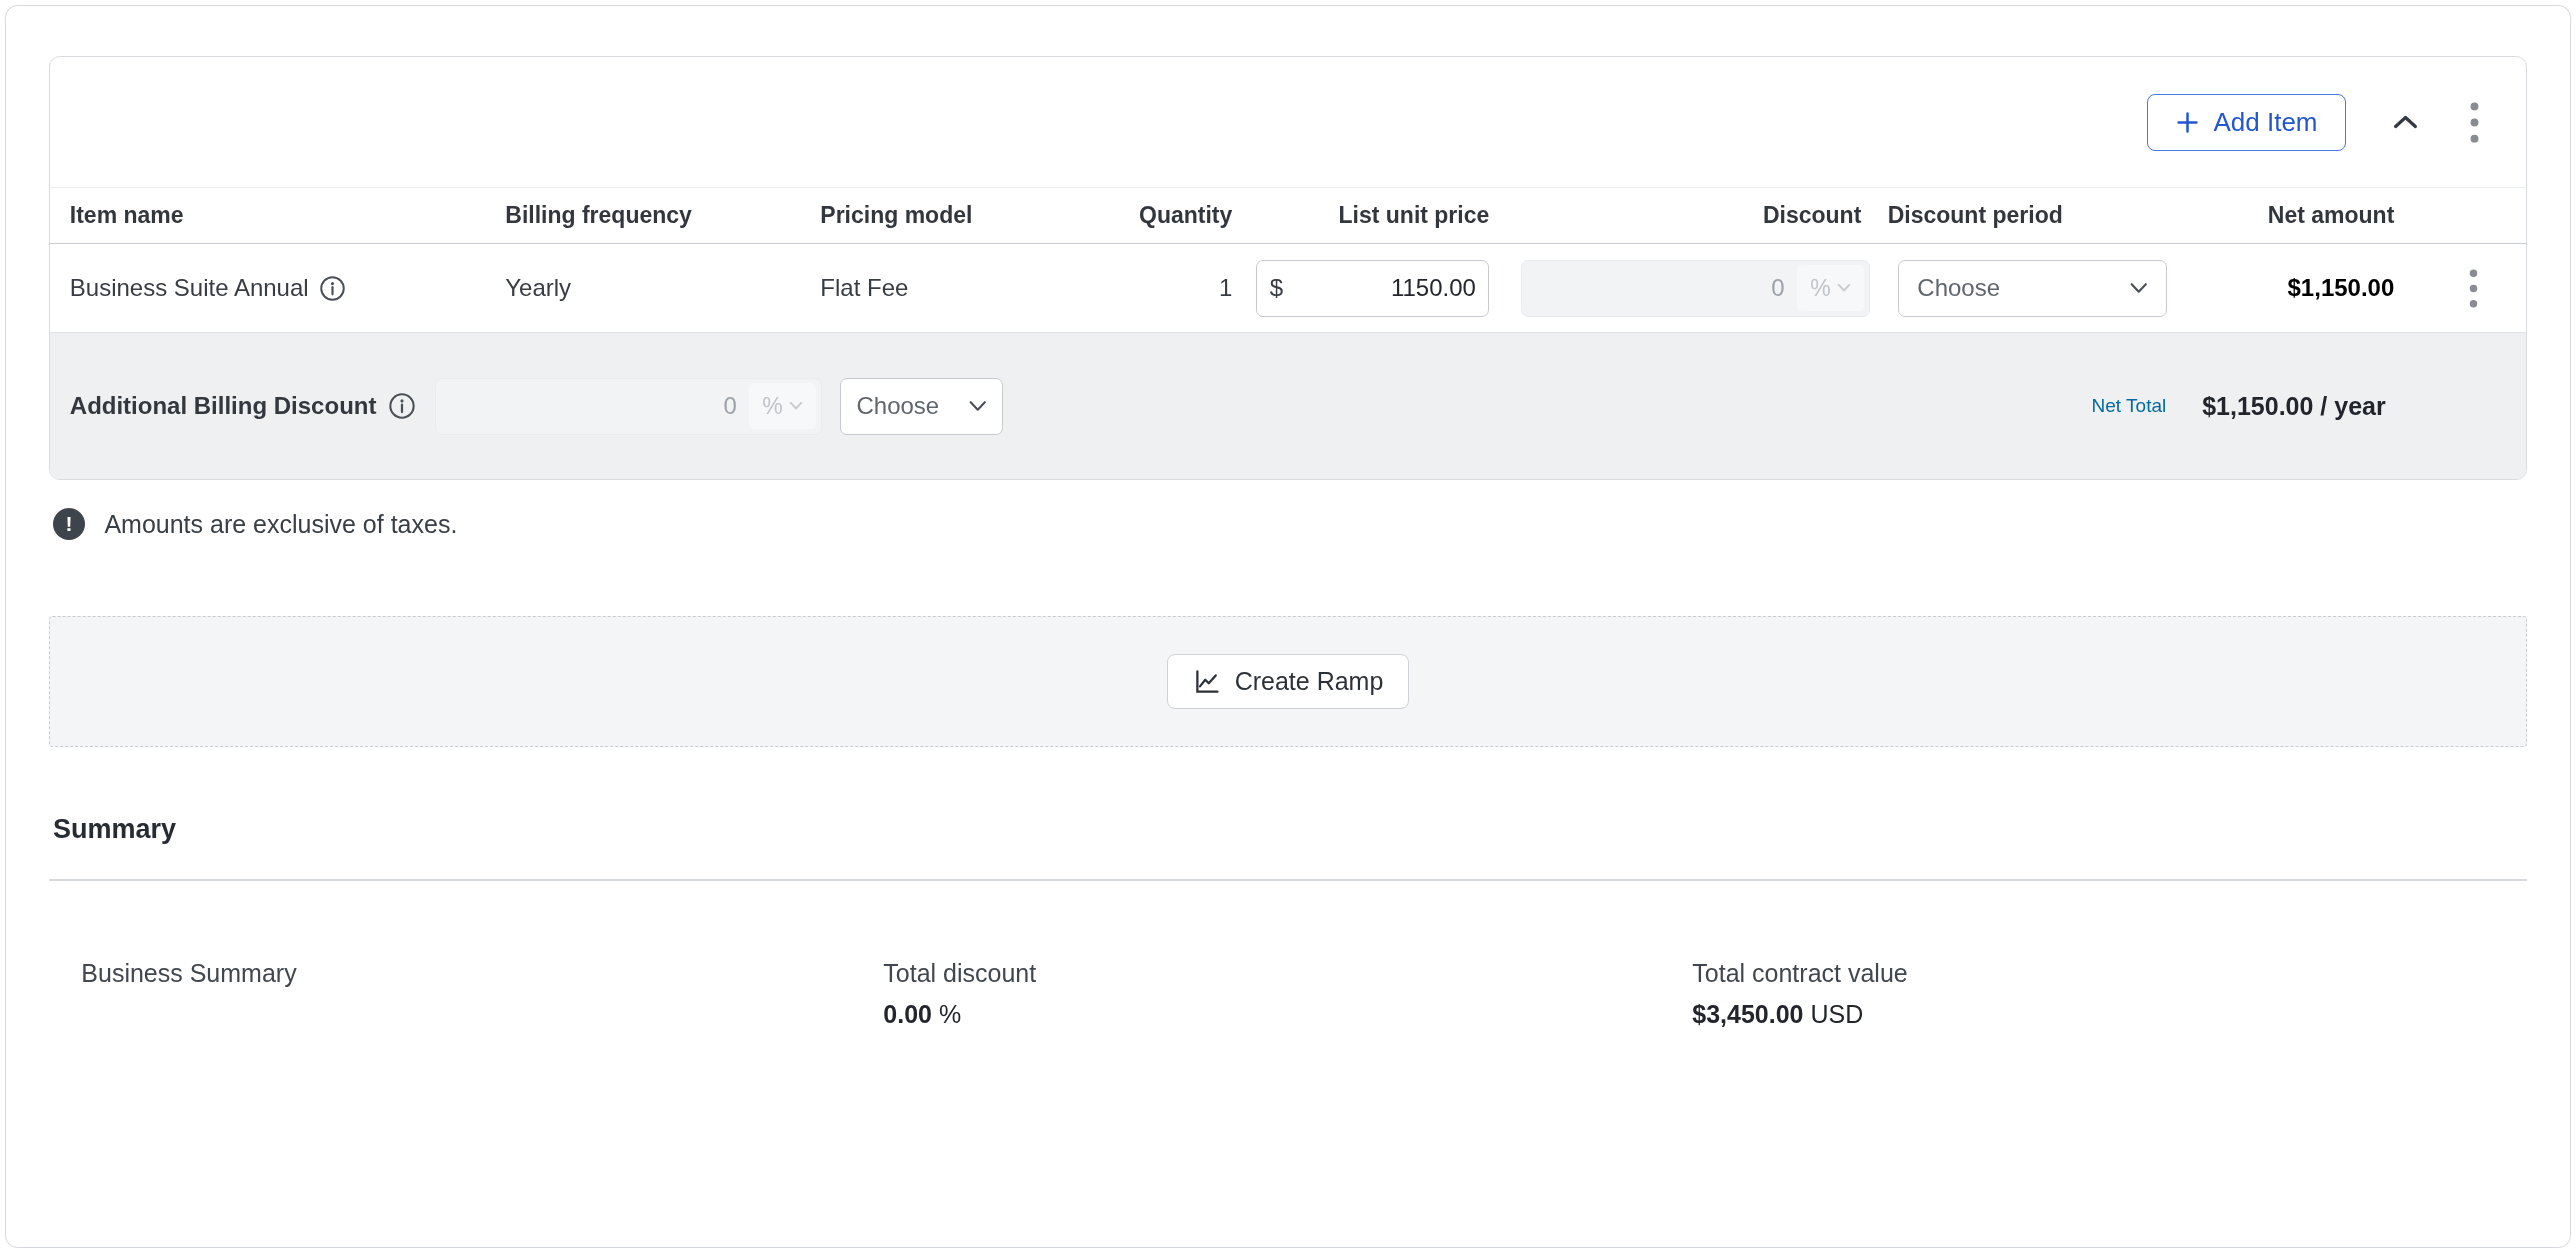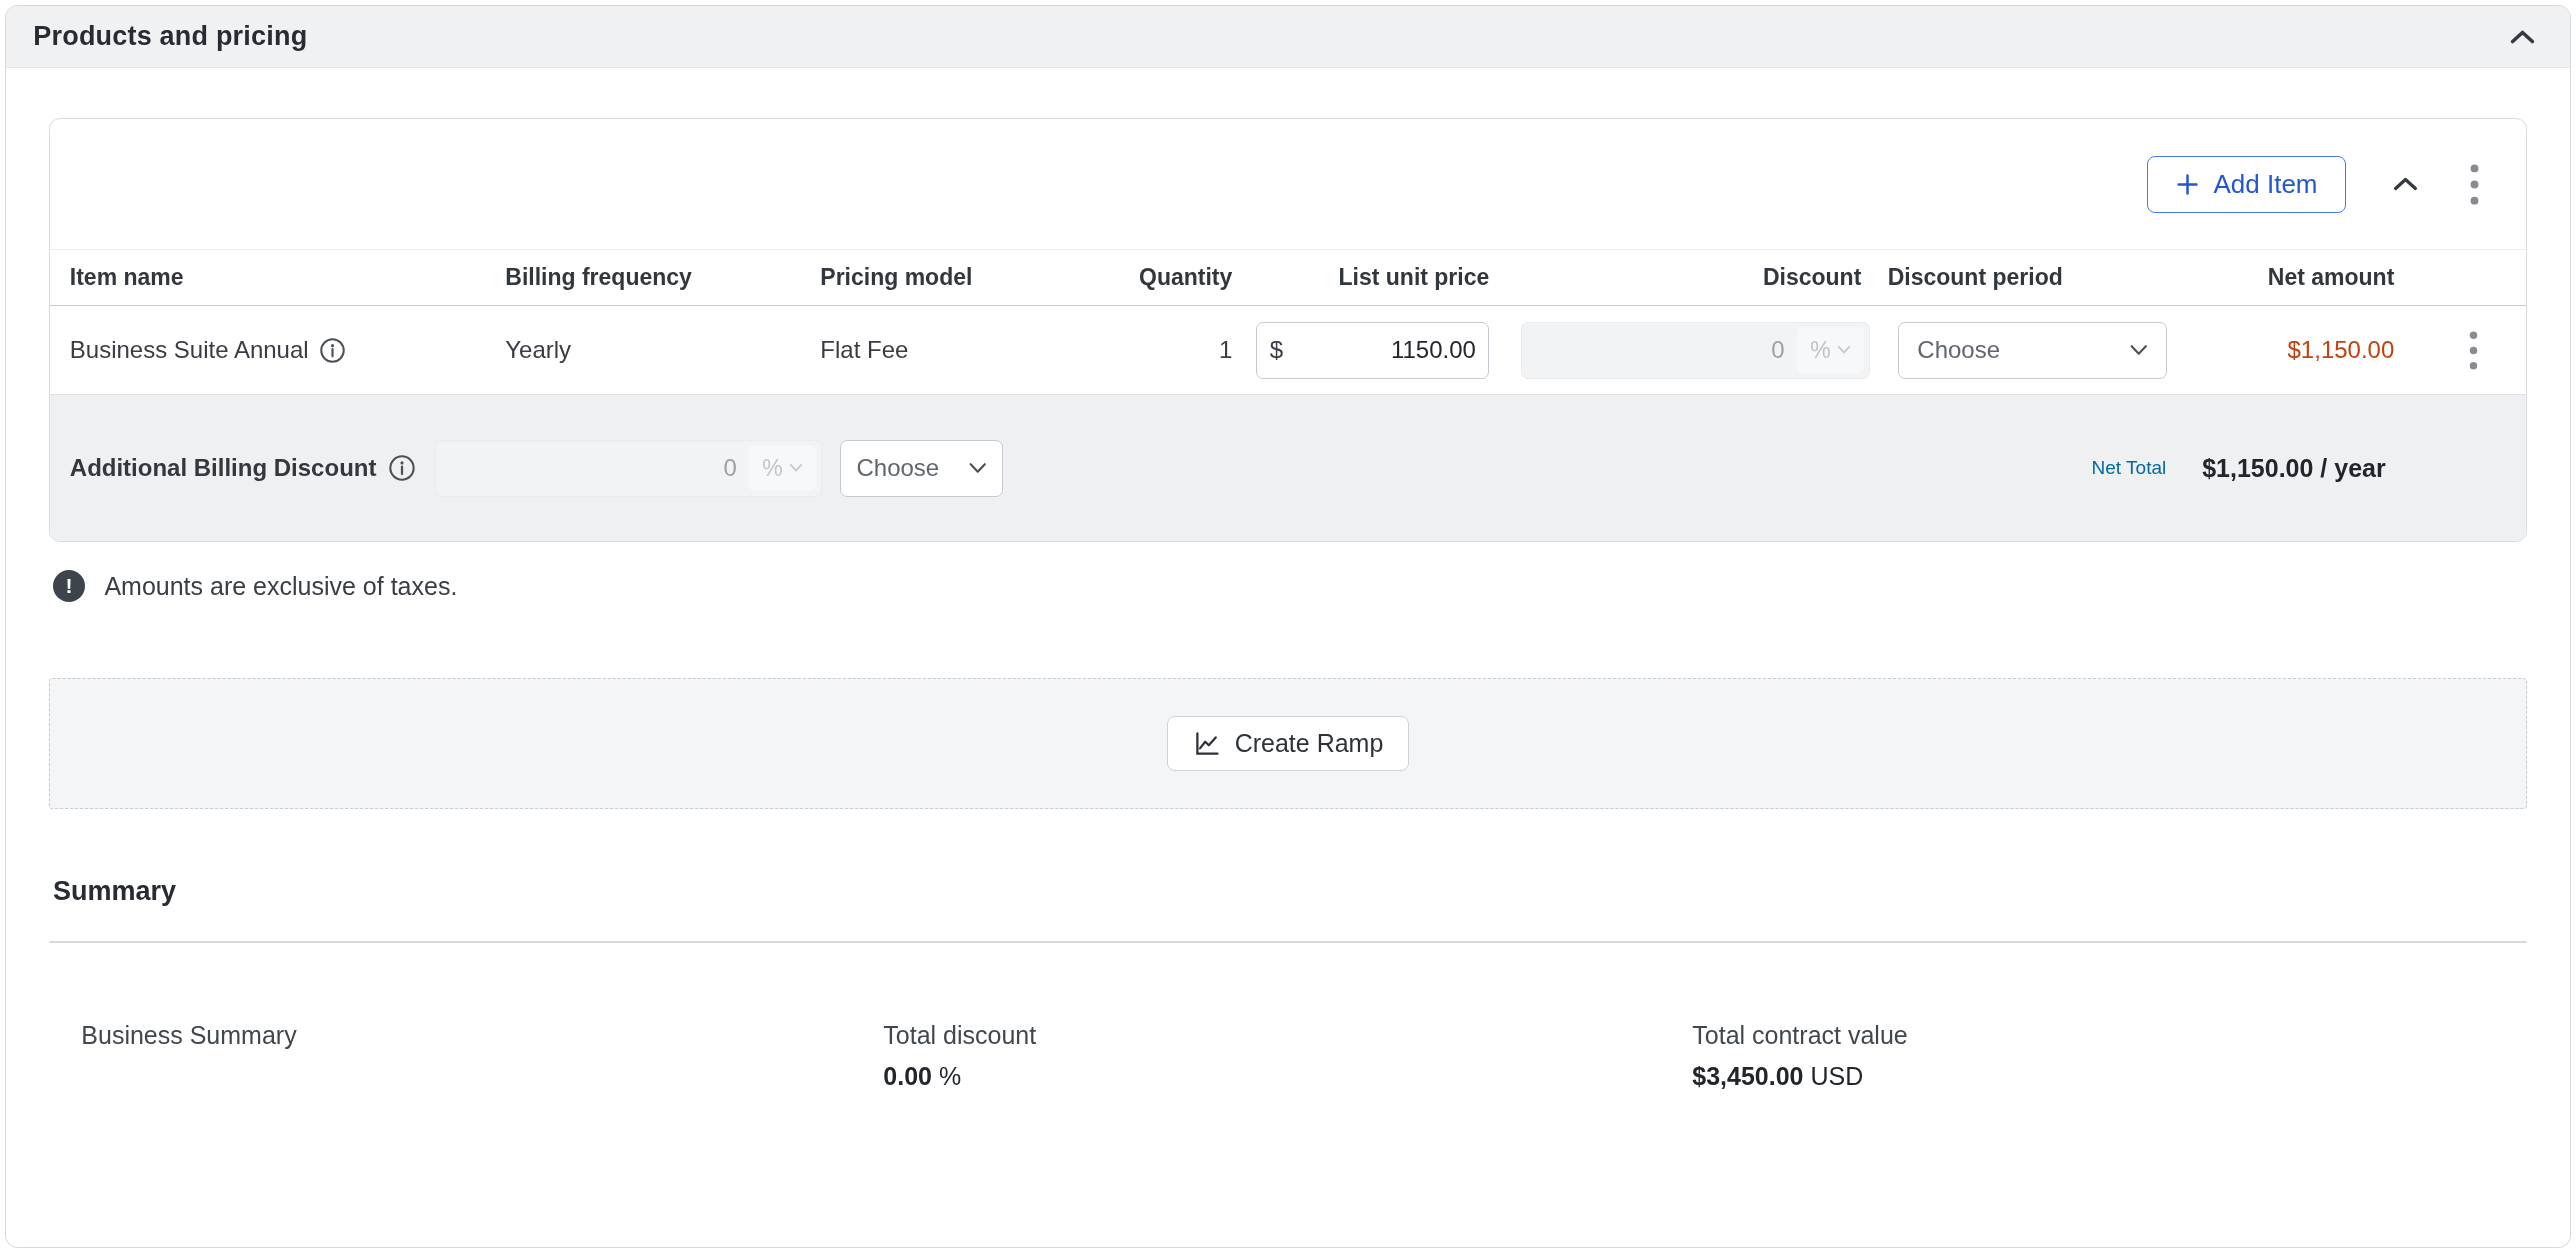--- a/index.html
+++ b/index.html
@@ -41,21 +41,21 @@
   .th.c5{padding-right:18px;}
   .th.c6{padding-right:14px;}
   .th.c7{padding-left:12.4px;}
   .th.c8{padding-right:27px;}
   .group-row{height:64px;background:var(--row-gray);border-bottom:0.9px solid #dadde0;
     display:flex;align-items:center;padding-left:19.5px;font-size:24px;color:#484d53;}
   .item-row{height:89px;border-bottom:0.9px solid #e0e2e5;font-size:24px;color:#383d43;}
   .cell{padding:0 9px;display:flex;align-items:center;}
   .cell.c1{padding-left:19.5px;gap:10.7px;}
   .cell.right{justify-content:flex-end;}
-  .cell.c8{padding-right:27px;color:#c2410c;}
+  .cell.c8{padding-right:27px;color:#000000;font-weight:bold;}
 
   .text-input{margin-left:15px;width:233px;height:57px;border:1.8px solid #c6cad0;border-radius:7px;
     display:flex;align-items:center;padding:0 12.4px;background:#fff;}
   .text-input input{flex:1;min-width:0;border:none;outline:none;text-align:right;
     font:inherit;font-size:24px;color:#23272d;background:transparent;}
   .currency-prefix{font-size:24px;color:#3a3f45;margin-right:5.3px;}
 
   .discount-field{margin-left:14px;width:349px;height:57px;background:#f2f3f5;border:0.9px solid #e9ebed;
     border-radius:7px;display:flex;align-items:center;padding:0 5.3px 0 12.4px;}
   .discount-field input{flex:1;min-width:0;border:none;outline:none;text-align:right;
@@ -98,30 +98,20 @@
   .summary-label{font-size:25px;color:#40474e;}
   .summary-value{font-size:25px;color:#22262c;}
   .summary-value .strong{font-weight:700;}
   svg{display:block;}
 </style>
 </head>
 <body>
 
 <div class="panel">
 
-  <div class="panel-header">
-    <div class="panel-title">Products and pricing</div>
-    <button class="icon-btn">
-      <span>
-        <svg width="27" height="18" viewBox="0 0 30 20">
-            <path d="M4 15 L15 5 L26 15" fill="none" stroke="#343a41" stroke-width="4" stroke-linecap="round" stroke-linejoin="round"></path>
-          </svg>
-      </span>
-    </button>
-  </div>
 
   <div class="panel-body">
 
     <div class="card">
 
       <div class="card-toolbar">
         <div class="toolbar-right">
           <button class="add-item-btn">
             <span>
               <svg width="25" height="25" viewBox="0 0 28 28">

